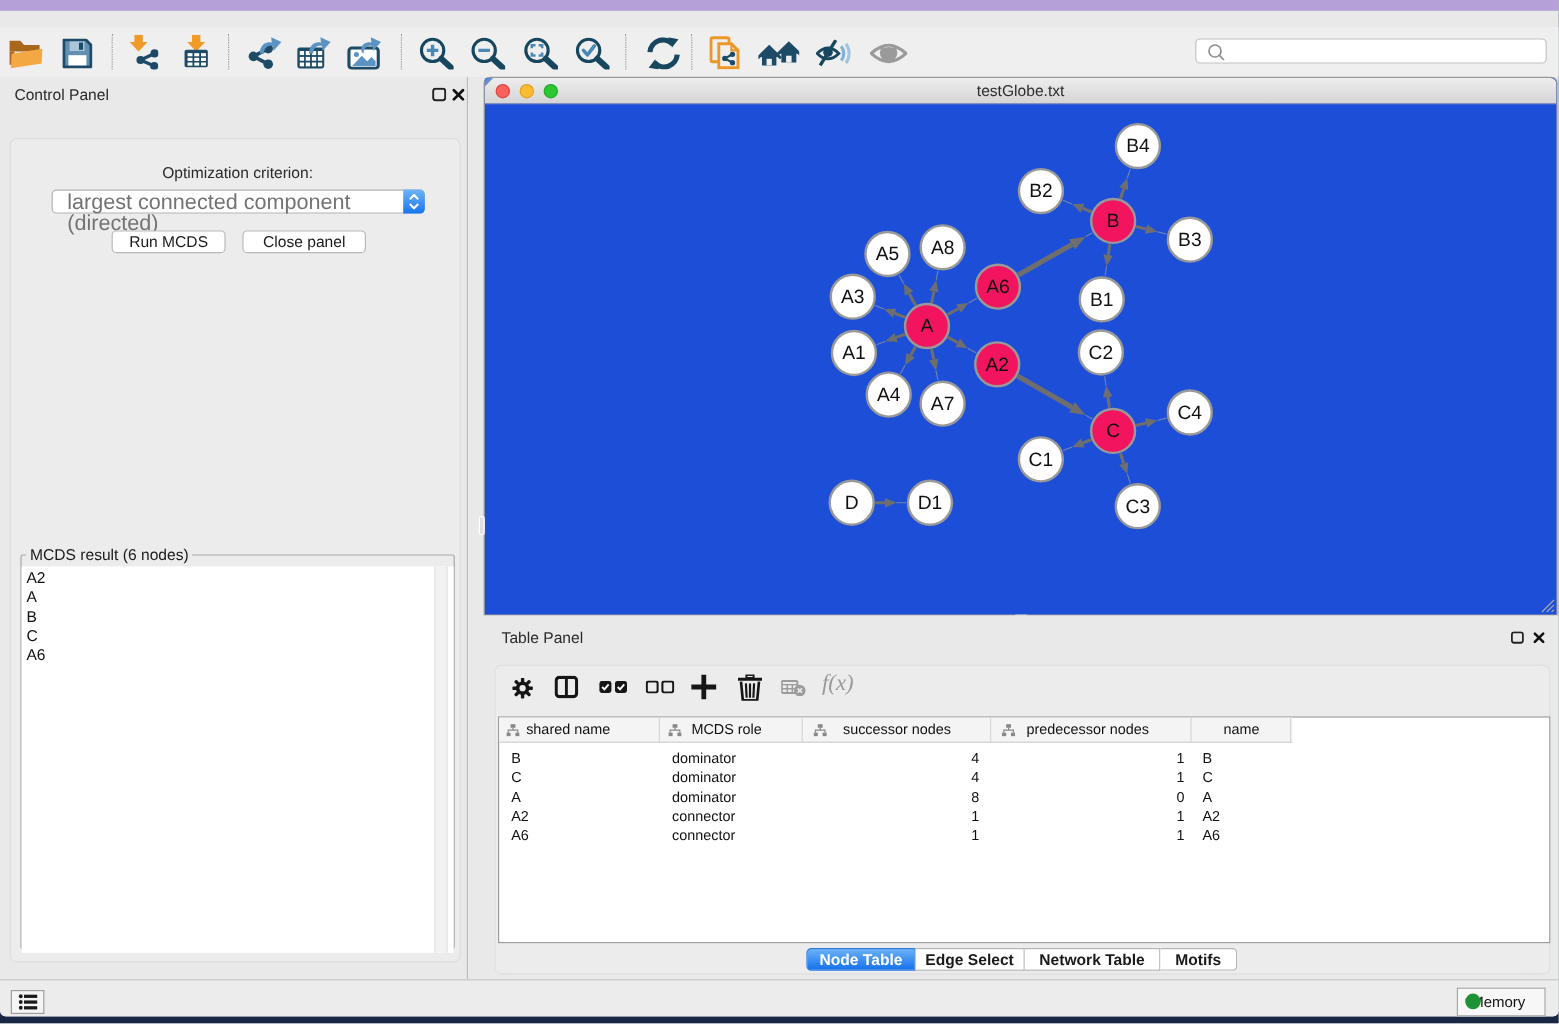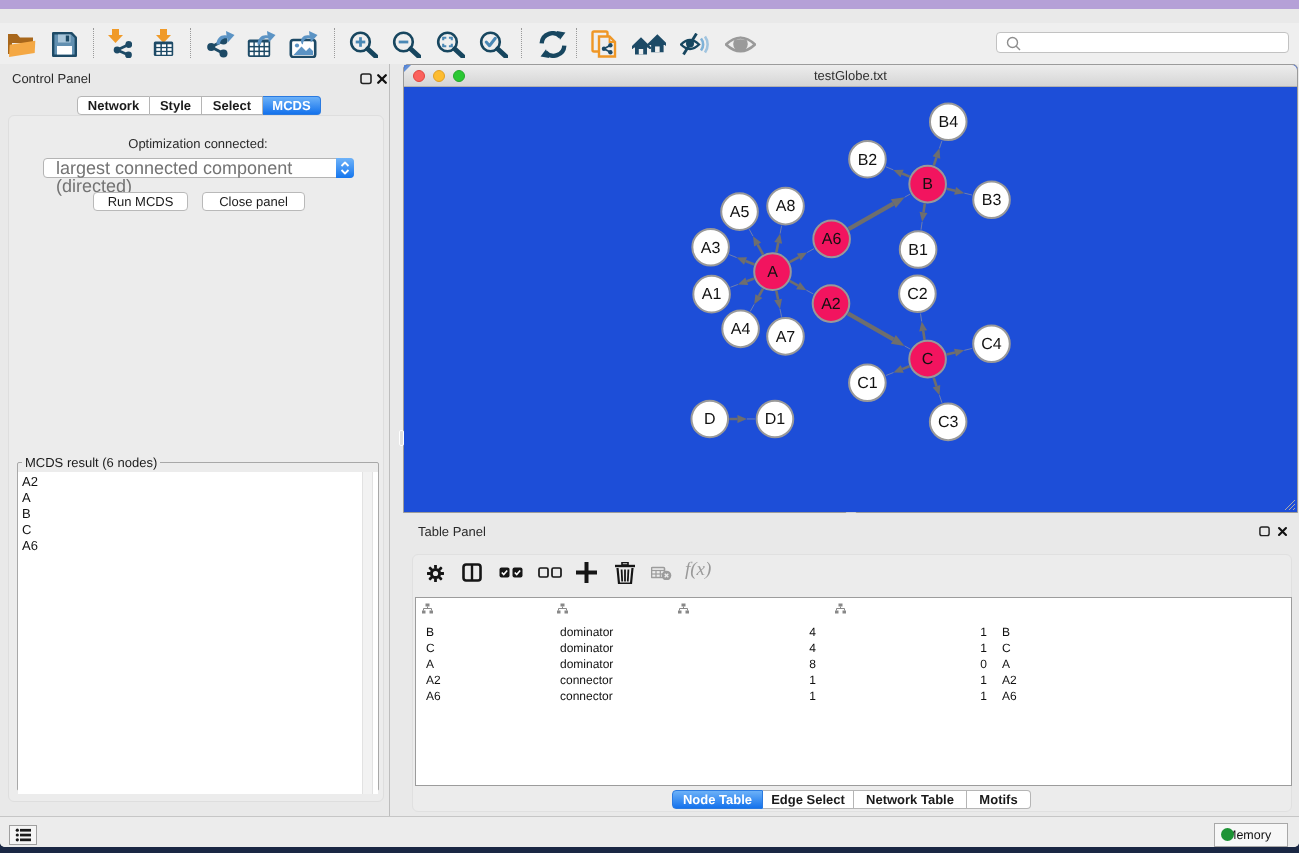--- a/index.html
+++ b/index.html
@@ -198,27 +198,21 @@
 
 <div id="cpanel">
   <div class="hdrtxt" style="position:absolute;left:12px;top:7px">Control Panel</div>
   <svg width="12" height="12" style="position:absolute;left:360px;top:9px" viewBox="0 0 12 12">
           <rect x="1" y="1" width="10" height="9.5" rx="2" fill="none" stroke="#222" stroke-width="1.6"></rect>
         </svg>
   <svg width="12" height="12" style="position:absolute;left:376px;top:9px" viewBox="0 0 12 12">
           <path d="M2.2 2.2 L9.8 9.8 M9.8 2.2 L2.2 9.8" stroke="#111" stroke-width="2.3" stroke-linecap="round"></path>
         </svg>
   <div id="cpanel-inner"></div>
-  <div class="tabrow" style="left:77px;top:32px">
-    <div class="tabseg first" style="width:73px">Network</div>
-    <div class="tabseg" style="width:52px">Style</div>
-    <div class="tabseg" style="width:61px">Select</div>
-    <div class="tabseg last sel" style="width:58px">MCDS</div>
-  </div>
-  <div class="hdrtxt" style="position:absolute;left:0;top:72px;width:396px;text-align:center">Optimization connected:</div>
+  <div class="hdrtxt" style="position:absolute;left:0;top:72px;width:396px;text-align:center">Optimization criterion:</div>
   <div style="position:absolute;left:43px;top:94px;width:311px;height:20px;background:#fff;border:1px solid #b4b4b4;border-radius:4px">
     <div style="position:absolute;left:12px;top:0;font-size:18px;line-height:18px;color:#737373">largest connected component (directed)</div>
     <div style="position:absolute;right:-1px;top:-1px;width:18px;height:20px;background:linear-gradient(#6fb3f9,#1576ee);border-radius:0 4px 4px 0">
       <svg width="18" height="20" viewBox="0 0 18 20">
               <path d="M5.5 8 L9 4.5 L12.5 8" fill="none" stroke="#fff" stroke-width="1.8" stroke-linejoin="round"></path>
               <path d="M5.5 12 L9 15.5 L12.5 12" fill="none" stroke="#fff" stroke-width="1.8" stroke-linejoin="round"></path>
             </svg>
     </div>
   </div>
   <div class="btn" style="left:93px;top:128px;width:95px;height:19px;line-height:17px">Run MCDS</div>
@@ -415,20 +409,27 @@
 <div class="abs" style="left:282px;top:46px;font-family:'Liberation Serif',serif;font-style:italic;font-size:19px;color:#9a9a9a">f(x)</div>
   <div class="tabrow" style="left:269px;top:277px">
     <div class="tabseg first sel" style="width:91px;border-radius:4px 0 0 4px">Node Table</div>
     <div class="tabseg" style="width:91px">Edge Select</div>
     <div class="tabseg" style="width:113px">Network Table</div>
     <div class="tabseg last" style="width:64px">Motifs</div>
   </div>
 </div>
 
 <div id="tblwrap">
+  <div id="thead">
+    <div class="hcell" style="left:0;width:134px;text-indent:-18px">shared name</div>
+    <div class="hcell" style="left:135px;width:118px;text-indent:-8px">MCDS role</div>
+    <div class="hcell" style="left:254px;width:156px;text-indent:0px">successor nodes</div>
+    <div class="hcell" style="left:411px;width:166px;text-indent:-6px">predecessor nodes</div>
+    <div class="hcell" style="left:578px;width:82px;border-right:1px solid #d6d6d6">name</div>
+  </div>
   <svg class="abs" style="left:6px;top:5px" width="11" height="11" viewBox="0 0 11 11">
           <rect x="3.5" y="0.5" width="4" height="3" fill="#888"></rect>
           <path d="M5.5 3.5 L5.5 5.5 M1.5 7.5 L1.5 5.5 L9.5 5.5 L9.5 7.5" fill="none" stroke="#888" stroke-width="1"></path>
           <rect x="0" y="7.5" width="3.5" height="3" fill="#888"></rect>
           <rect x="7.5" y="7.5" width="3.5" height="3" fill="#888"></rect>
         </svg>
 <svg class="abs" style="left:141px;top:5px" width="11" height="11" viewBox="0 0 11 11">
           <rect x="3.5" y="0.5" width="4" height="3" fill="#888"></rect>
           <path d="M5.5 3.5 L5.5 5.5 M1.5 7.5 L1.5 5.5 L9.5 5.5 L9.5 7.5" fill="none" stroke="#888" stroke-width="1"></path>
           <rect x="0" y="7.5" width="3.5" height="3" fill="#888"></rect>

